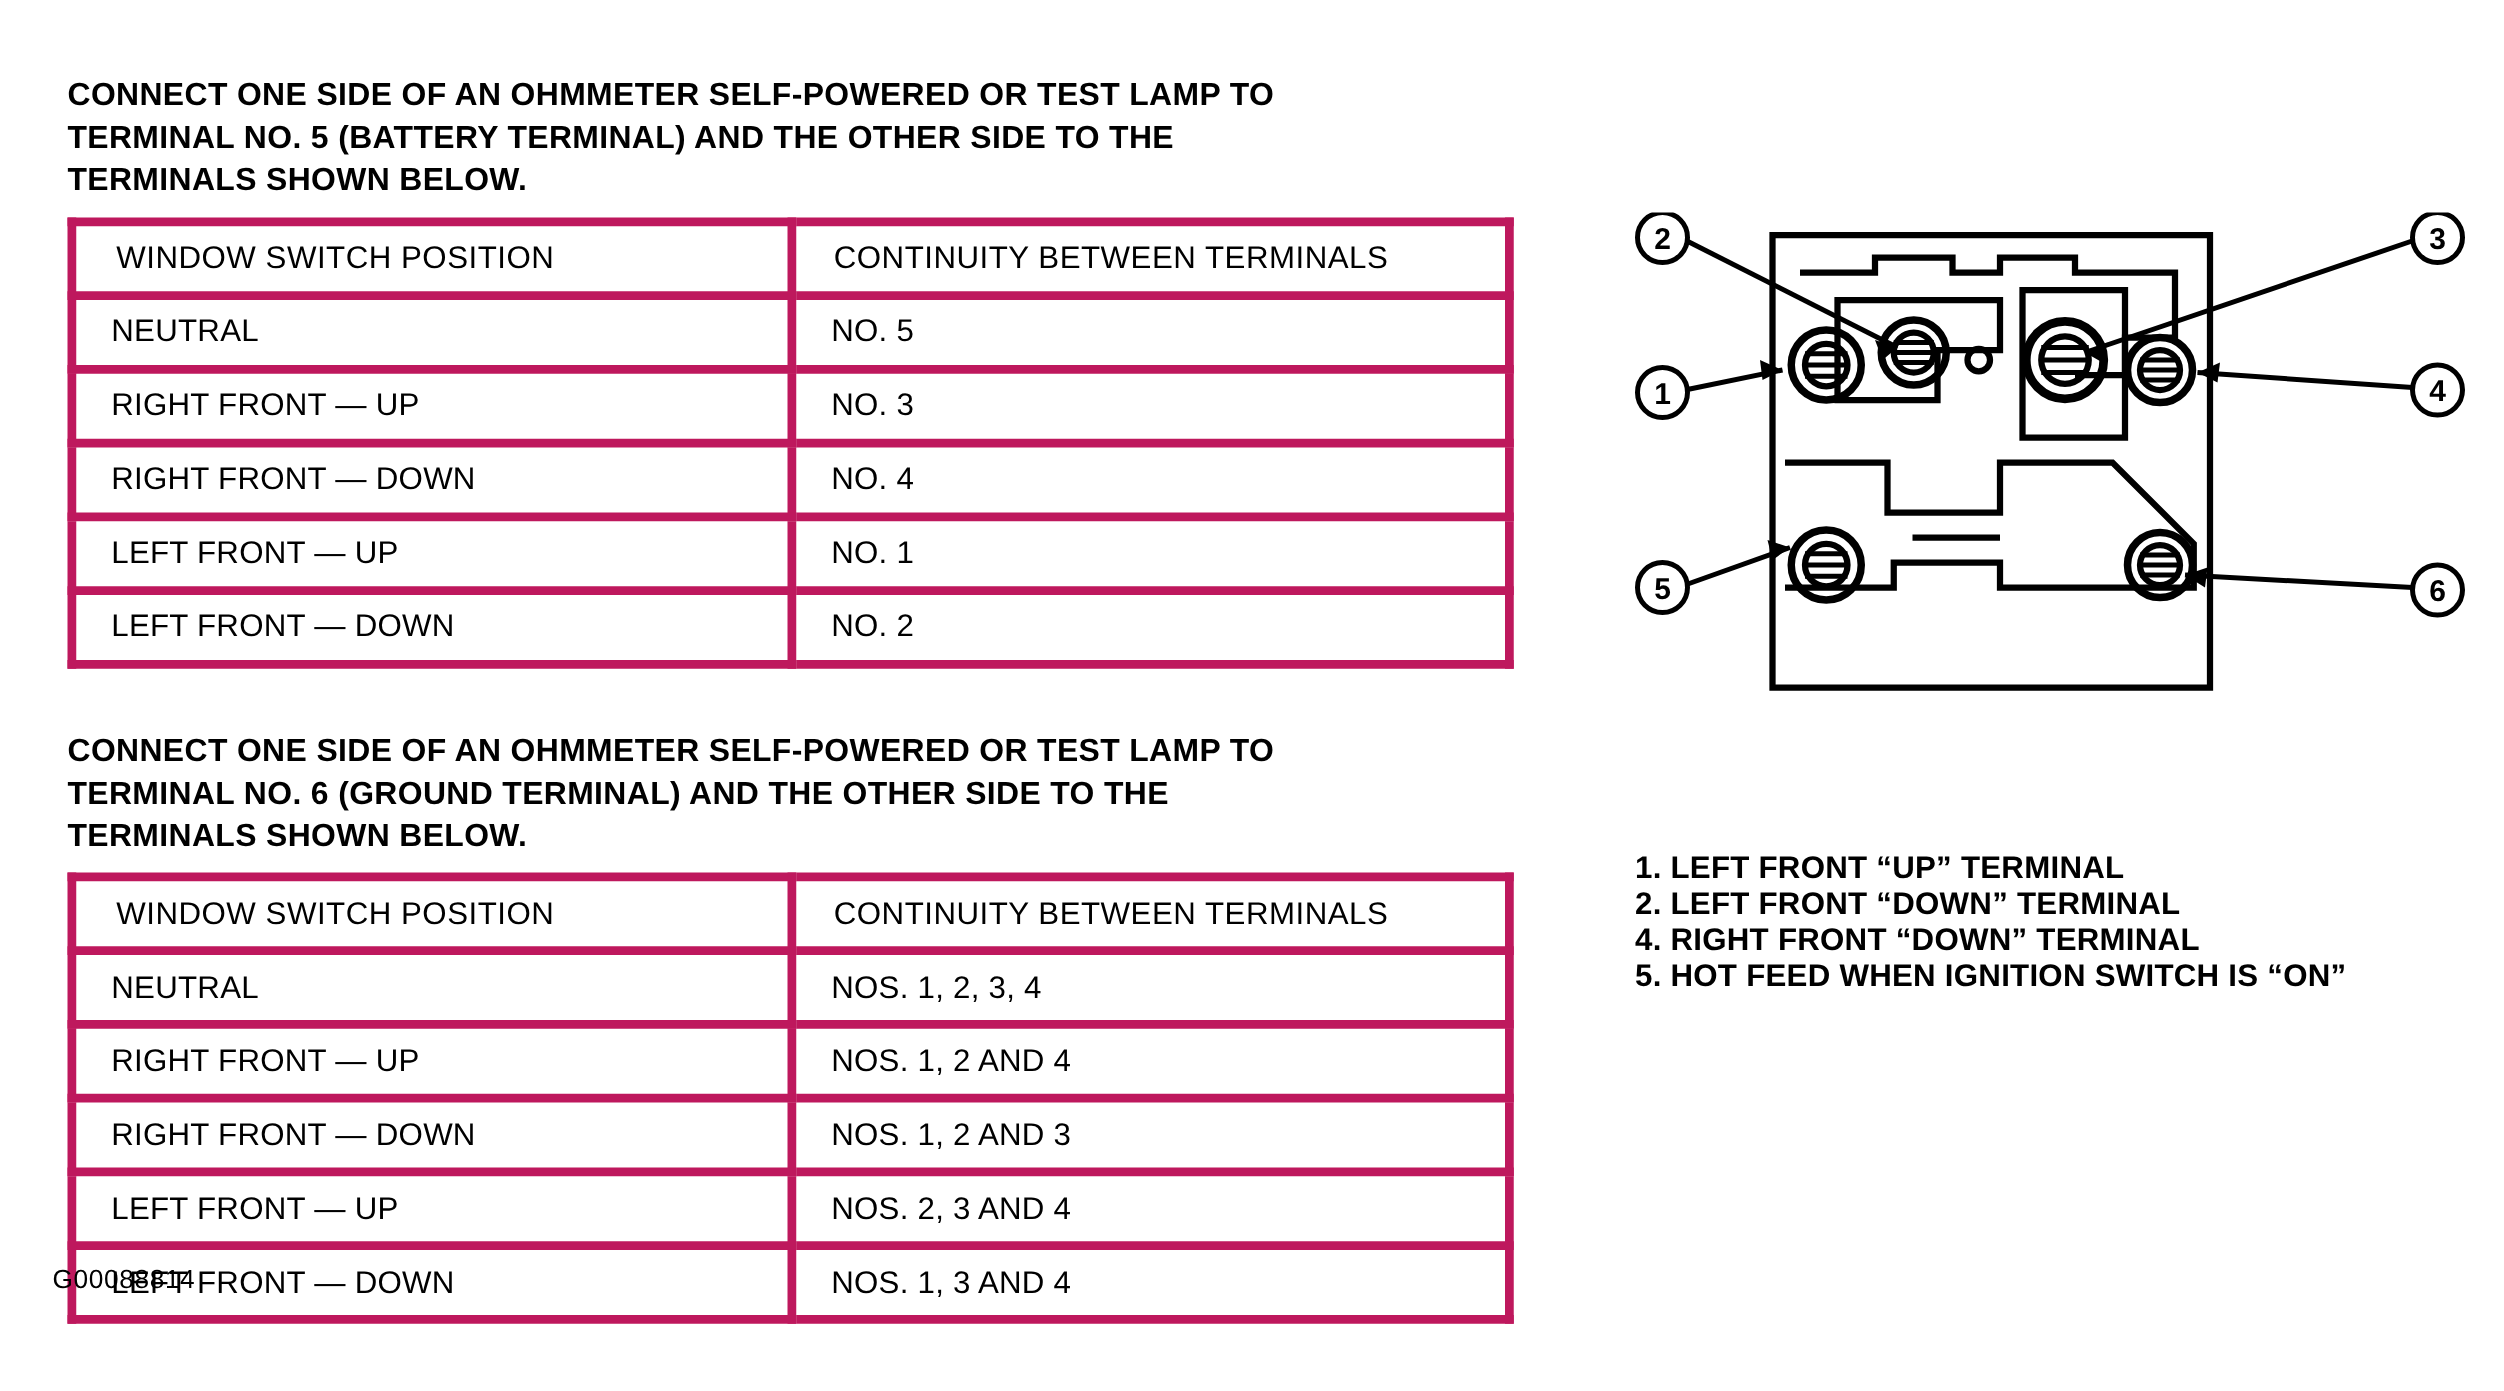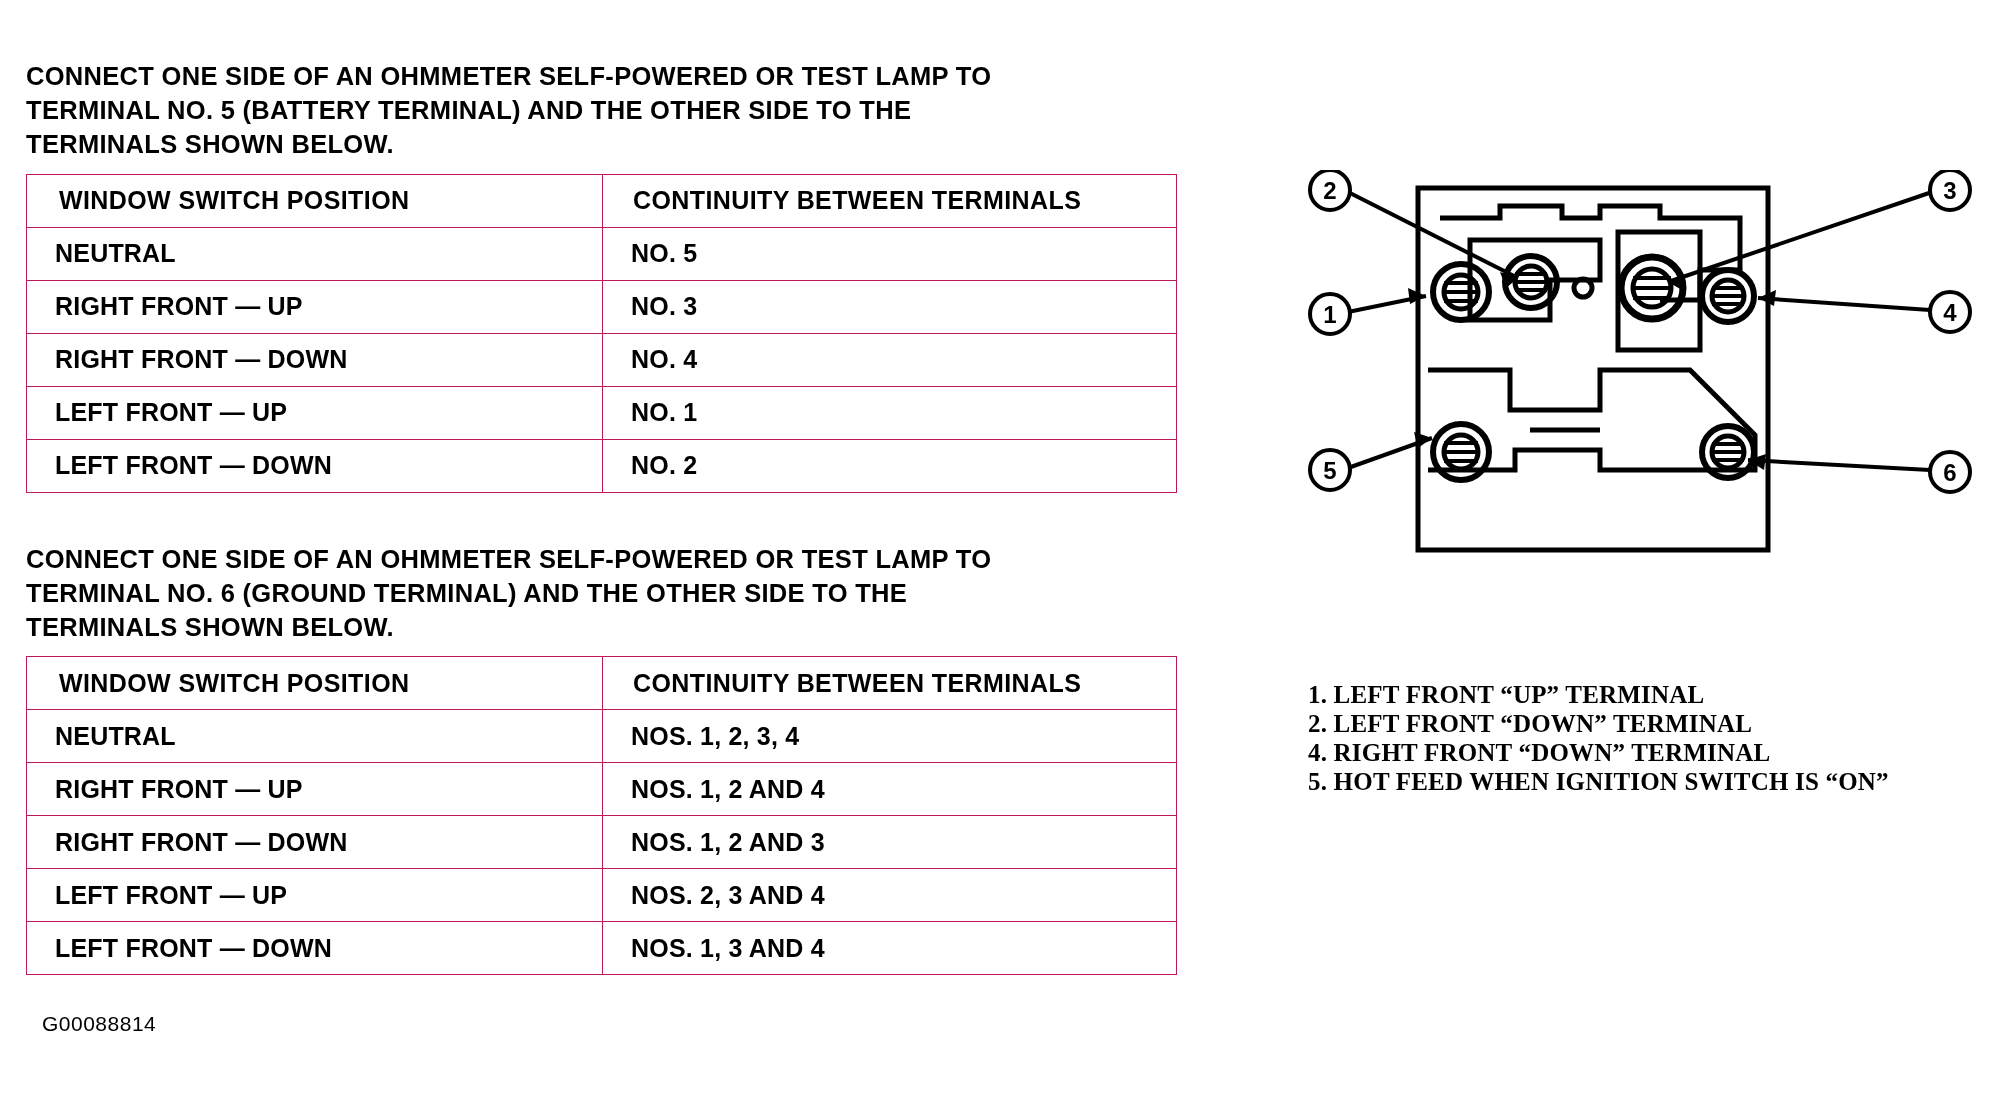--- a/index.html
+++ b/index.html
@@ -12,46 +12,46 @@
     height: 1113px;
     position: relative;
     font-family: "Liberation Sans", sans-serif;
     color: #000000;
     overflow: hidden;
   }
 
   
   #left-column {
     position: absolute;
-    left: 26px;
+    left: 54px;
     top: 60px;
     width: 1165px;
   }
 
   .instruction {
     font-size: 25.5px;
     font-weight: bold;
     line-height: 1.33;
     letter-spacing: 0.3px;
     margin: 0 0 12px 0;
     white-space: pre-line;
   }
 
   table.continuity {
     border-collapse: collapse;
     width: 1150px;
     table-layout: fixed;
     margin-bottom: 10px;
   }
   table.continuity td, table.continuity th {
-    border: 1px solid #be185d;
+    border: 7px solid #be185d;
     height: 52px;
     padding: 0 16px;
     font-size: 25px;
-    font-weight: bold;
+    font-weight: normal;
     text-align: left;
     vertical-align: middle;
     letter-spacing: 0.2px;
   }
   table.continuity col.c1 { width: 576px; }
   table.continuity col.c2 { width: 574px; }
   table.continuity thead th {
     font-size: 25px;
     letter-spacing: 0.4px;
   }
@@ -96,21 +96,20 @@
     list-style: none;
     margin: 0;
     padding: 0;
   }
   #legend li {
     font-size: 25px;
     font-weight: bold;
     line-height: 1.16;
     letter-spacing: 0.2px;
     white-space: nowrap;
-    font-family: Liberation Serif, serif;
   }
 </style>
 </head>
 <body>
 
 <div id="left-column">
 
   <p class="instruction">CONNECT ONE SIDE OF AN OHMMETER SELF-POWERED OR TEST LAMP TO
 TERMINAL NO. 5 (BATTERY TERMINAL) AND THE OTHER SIDE TO THE
 TERMINALS SHOWN BELOW.</p>

